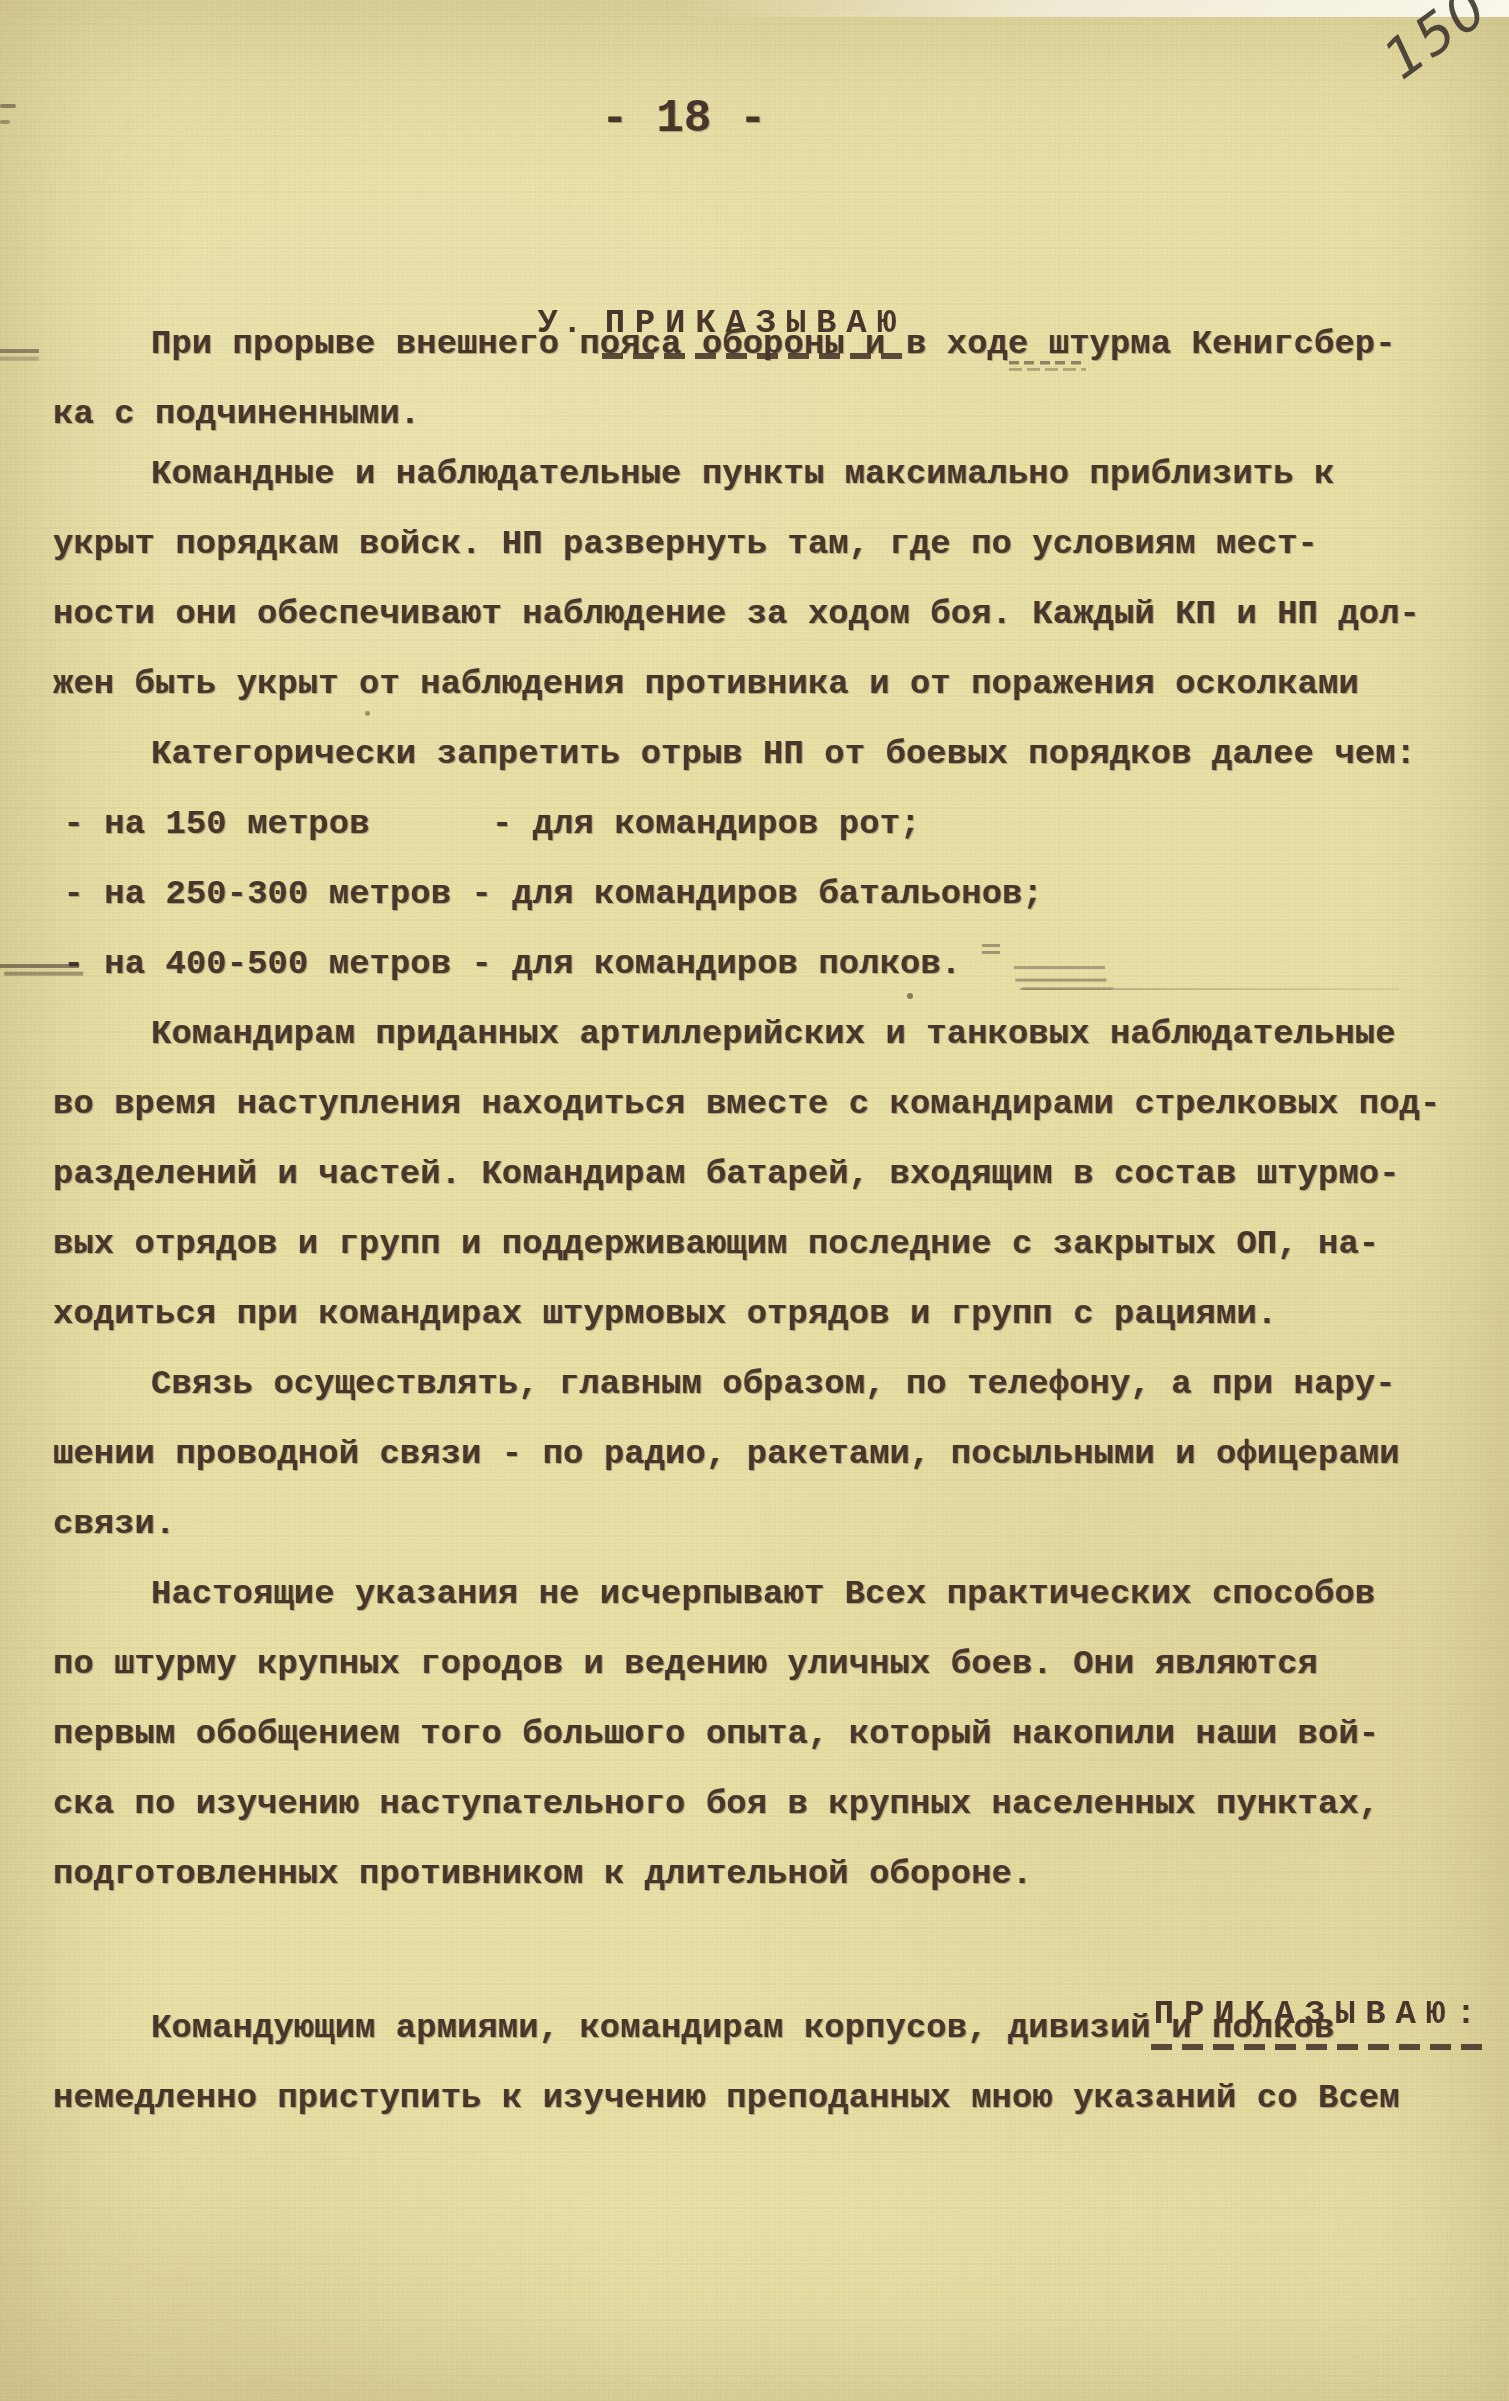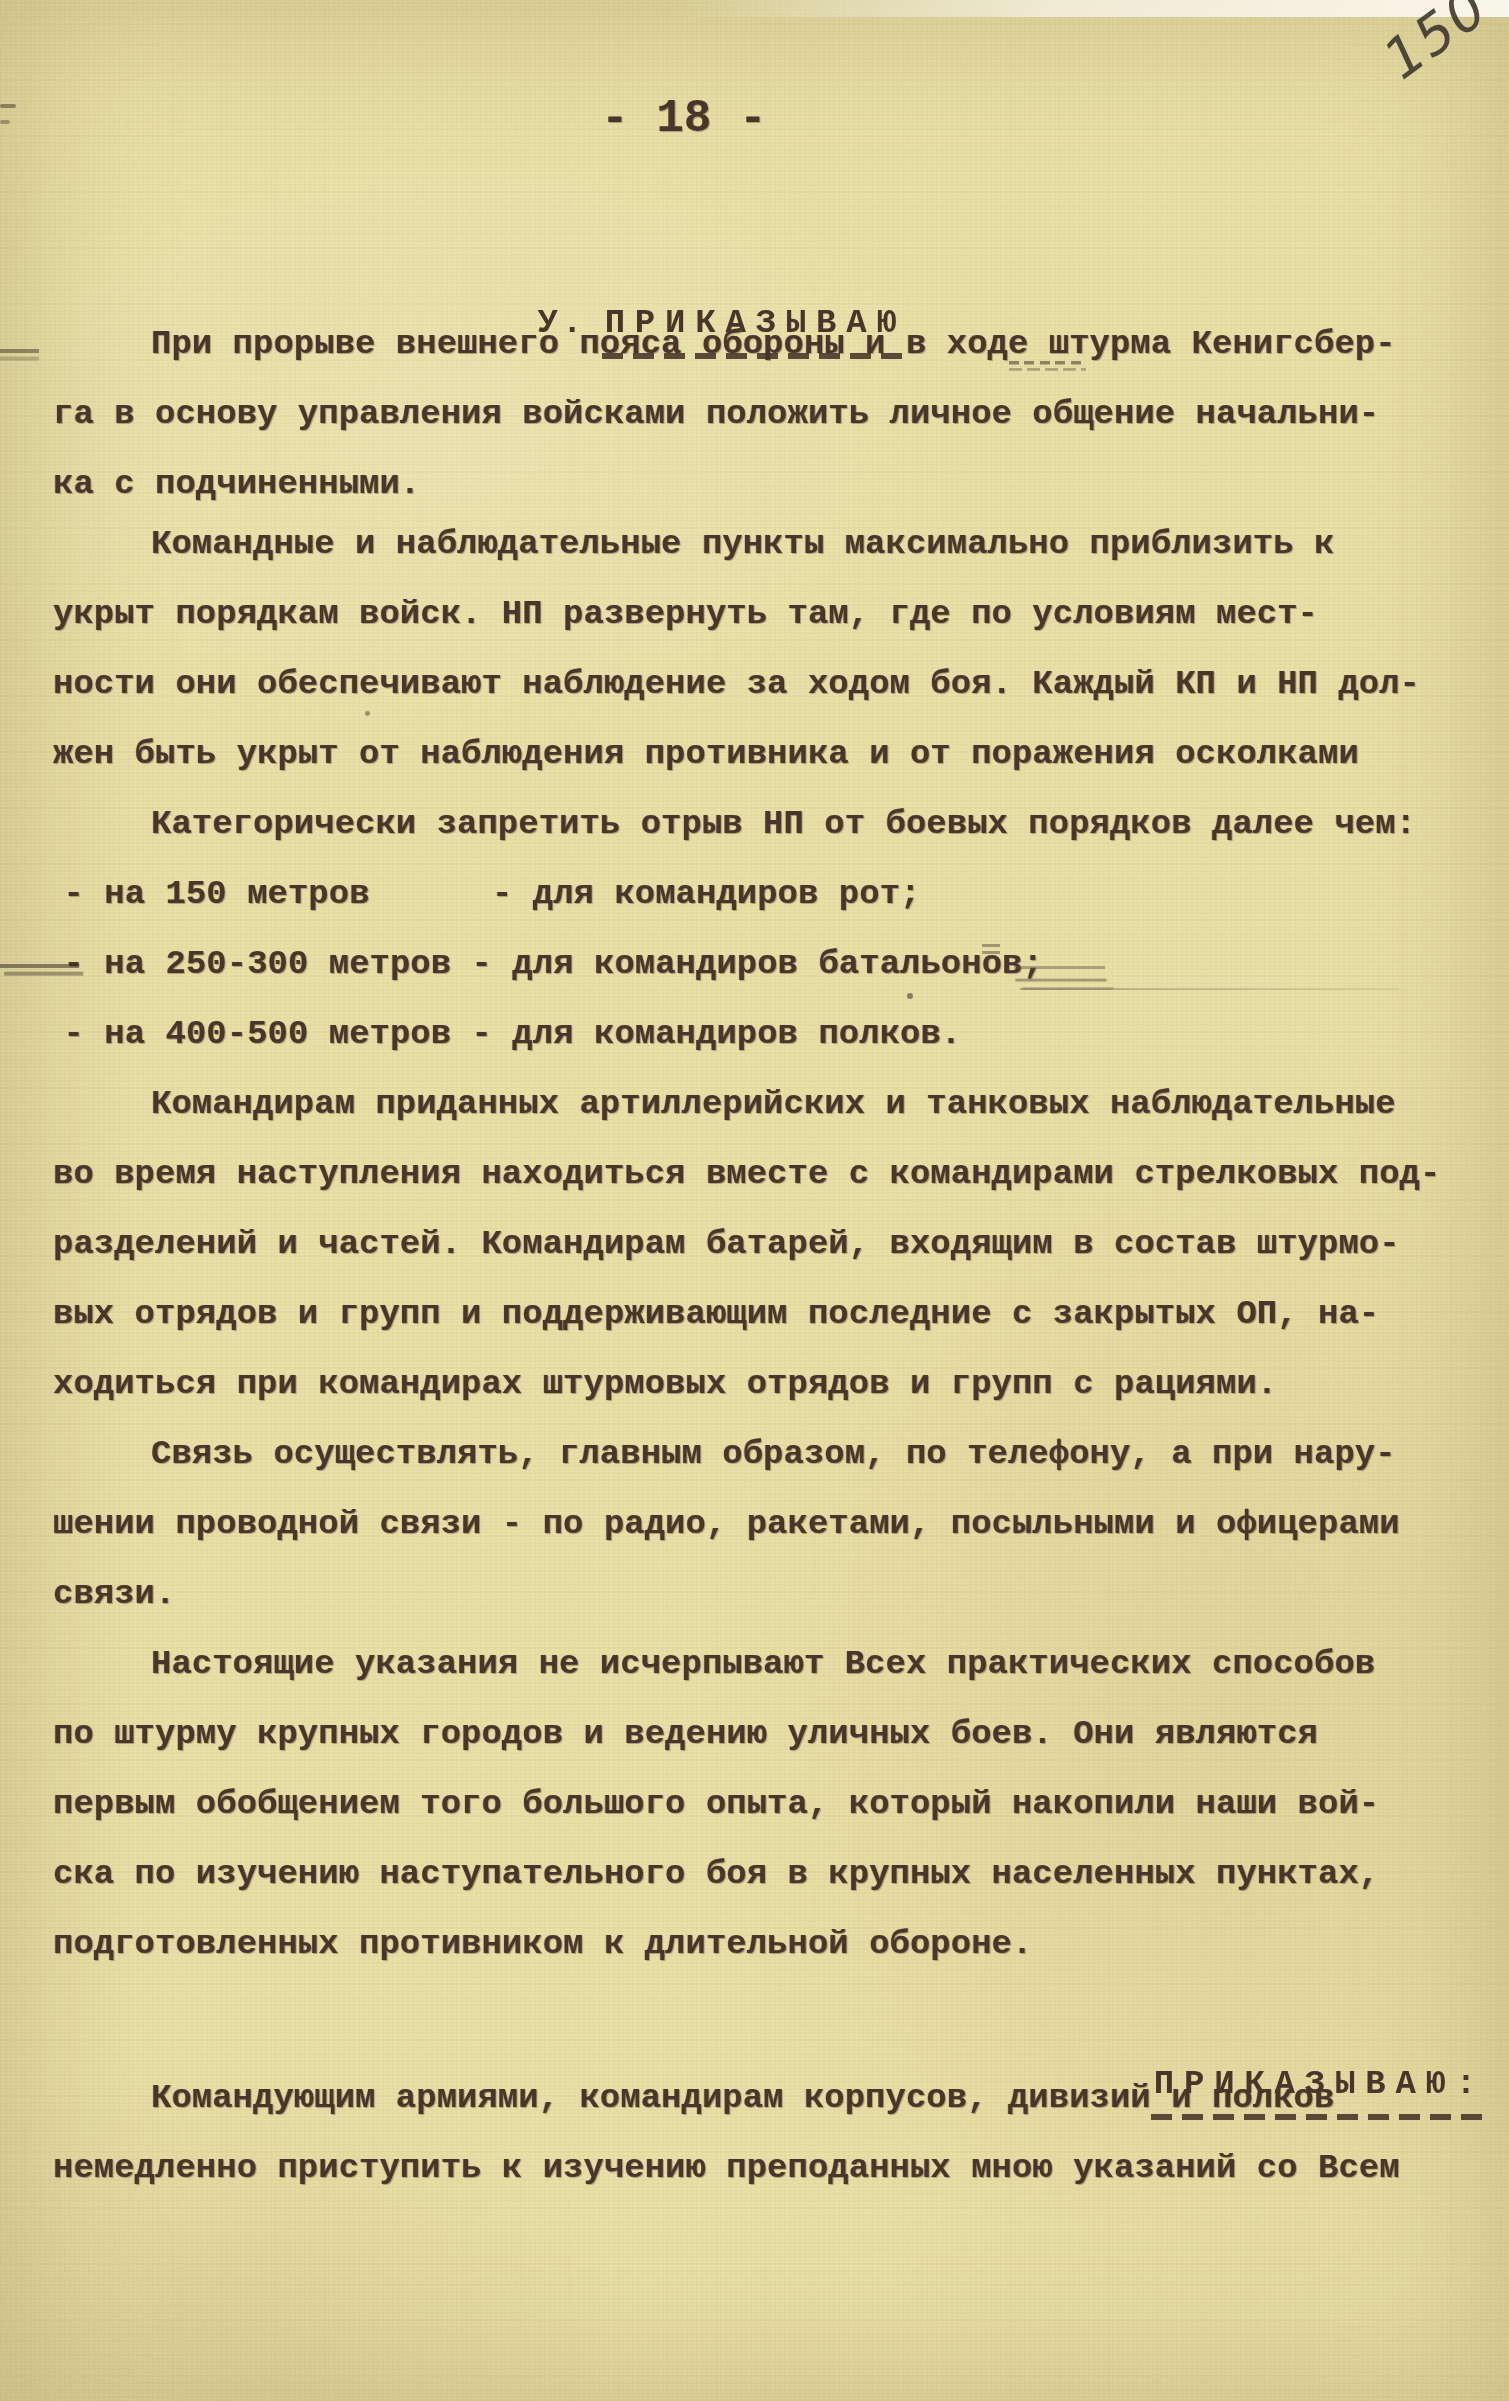--- a/index.html
+++ b/index.html
@@ -86,21 +86,20 @@
   <div class="pagenum">- 18 -</div>
 
   <div class="content">
 
     <div class="heading sec-head">
       <span class="h-prefix">У.</span><span class="h-word underlined">ПРИКАЗЫВАЮ</span>
     </div>
 
     <div class="para p1">
       <div class="inkline indent">При прорыве внешнего пояса обороны и в ходе штурма Кенигсбер-</div>
-      <div class="inkline">га в основу управления войсками положить личное общение начальни-</div>
       <div class="inkline">ка с подчиненными.</div>
     </div>
 
     <div class="para p2">
       <div class="inkline indent">Командные и наблюдательные пункты максимально приблизить к</div>
       <div class="inkline">укрыт порядкам войск. НП развернуть там, где по условиям мест-</div>
       <div class="inkline">ности они обеспечивают наблюдение за ходом боя. Каждый КП и НП дол-</div>
       <div class="inkline">жен быть укрыт от наблюдения противника и от поражения осколками</div>
     </div>
 

